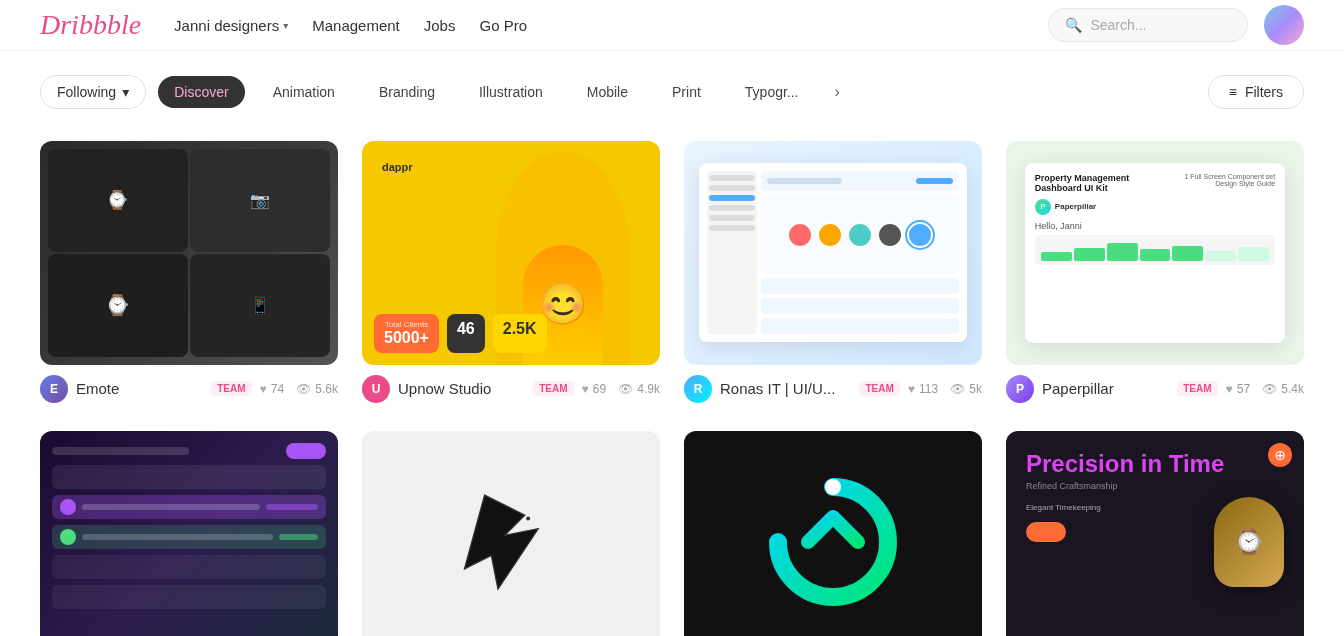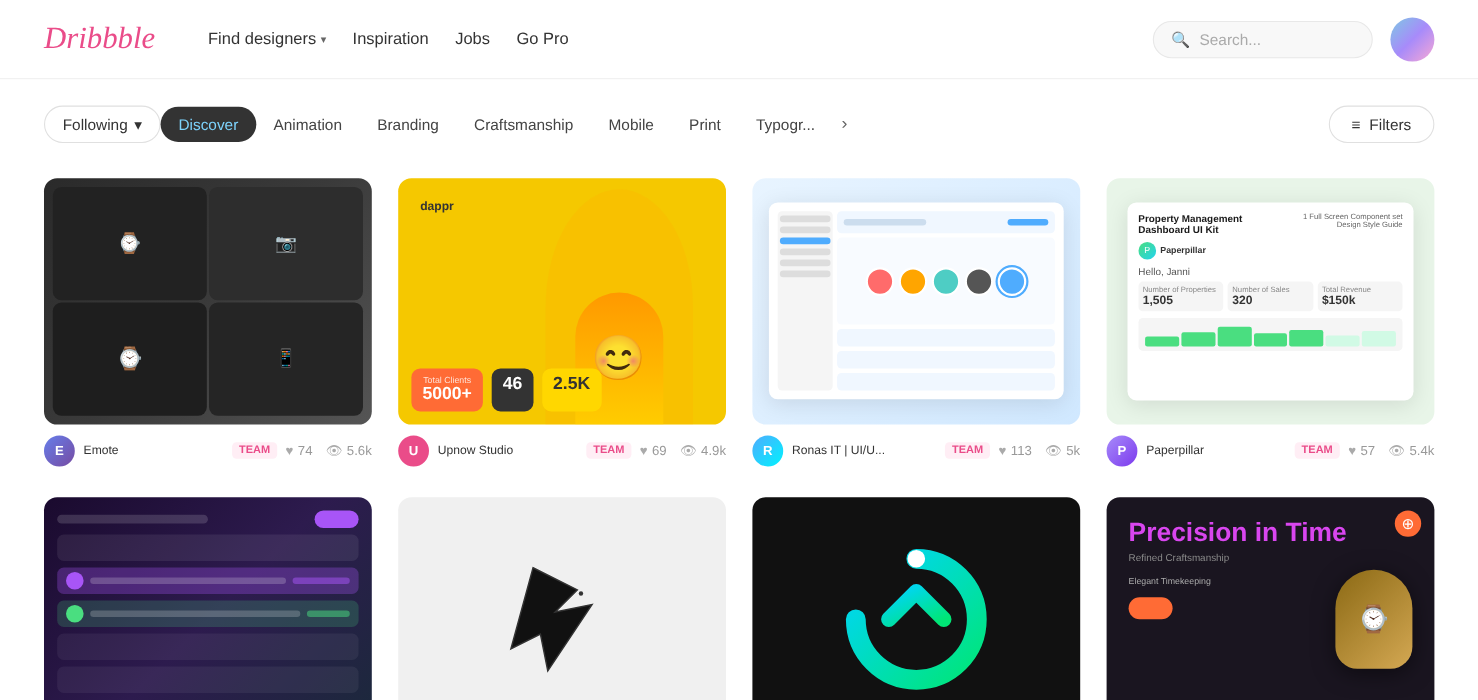--- a/index.html
+++ b/index.html
@@ -3,23 +3,23 @@
   <meta charset="utf-8">
   <style>
     * { box-sizing: border-box; margin: 0; padding: 0; }
     body { font-family: -apple-system, BlinkMacSystemFont, 'Segoe UI', sans-serif; background: #fff; color: #333; }
 
     
     .header {
       display: flex;
       align-items: center;
       padding: 0 40px;
-      height: 72px;
+      height: 51px;
       border-bottom: 1px solid #f0f0f0;
-      gap: 48px;
+      gap: 33px;
     }
     .logo {
       font-family: Georgia, serif;
       font-style: italic;
       font-size: 28px;
       color: #ea4c89;
       cursor: pointer;
       white-space: nowrap;
       flex-shrink: 0;
     }
@@ -62,21 +62,21 @@
       background: linear-gradient(135deg, #7ec8e3, #a78bfa, #f9a8d4);
       cursor: pointer;
       flex-shrink: 0;
     }
 
     
     .filter-bar {
       display: flex;
       align-items: center;
       padding: 24px 40px 16px;
-      gap: 0;
+      gap: 12px;
       overflow: hidden;
     }
     .filter-btn {
       display: flex;
       align-items: center;
       gap: 6px;
       padding: 8px 16px;
       border-radius: 24px;
       font-size: 14px;
       cursor: pointer;
@@ -85,21 +85,21 @@
       background: transparent;
     }
     .filter-btn.following {
       background: #fff;
       border: 1px solid #e0e0e0;
       color: #333;
       font-weight: 500;
     }
     .filter-btn.discover {
       background: #333;
-      color: #7dd3fc;
+      color: #f9a8d4;
       font-weight: 500;
     }
     .filter-btn.category {
       color: #444;
       font-weight: 400;
     }
     .filter-spacer { flex: 1; }
     .filters-btn {
       display: flex;
       align-items: center;
@@ -264,21 +264,21 @@
       padding: 10px 0 4px;
       gap: 8px;
     }
     .creator-avatar {
       width: 28px;
       height: 28px;
       border-radius: 50%;
       flex-shrink: 0;
     }
     .creator-name {
-      font-size: 11px;
+      font-size: 15px;
       color: #333;
       font-weight: 500;
       flex: 1;
     }
     .team-badge {
       font-size: 10px;
       font-weight: 600;
       color: #ea4c89;
       background: #ffeef5;
       border-radius: 4px;
@@ -311,24 +311,24 @@
     }
   </style>
 </head>
 <body>
 
 <header class="header">
   <div class="logo">Dribbble</div>
 
   <nav class="nav">
     <span class="nav-item">
-      <span>Find designers</span>
+      <span>Janni designers</span>
       <span class="chevron">▾</span>
     </span>
-    <span class="nav-item">Inspiration</span>
+    <span class="nav-item">Management</span>
     <span class="nav-item">Jobs</span>
     <span class="nav-item">Go Pro</span>
   </nav>
 
   <div class="header-right">
     <div class="search-bar">
       <span class="search-icon">🔍</span>
       <span class="search-placeholder">Search...</span>
     </div>
     <div class="avatar-circle"></div>
@@ -345,21 +345,21 @@
     <span>Discover</span>
   </button>
 
   <button class="filter-btn category">
     <span>Animation</span>
   </button>
   <button class="filter-btn category">
     <span>Branding</span>
   </button>
   <button class="filter-btn category">
-    <span>Craftsmanship</span>
+    <span>Illustration</span>
   </button>
   <button class="filter-btn category">
     <span>Mobile</span>
   </button>
   <button class="filter-btn category">
     <span>Print</span>
   </button>
   <button class="filter-btn category">
     <span>Typogr...</span>
   </button>
@@ -500,34 +500,20 @@
           <div>
             <div style="font-size:9px; font-weight:800; color:#1a1a1a;">Property Management Dashboard UI Kit</div>
           </div>
           <div style="font-size:7px; color:#666; text-align:right;">1 Full Screen Component set Design Style Guide</div>
         </div>
         <div style="display:flex; align-items:center; gap:4px; margin-bottom:6px;">
           <div style="width:16px; height:16px; border-radius:50%; background:linear-gradient(135deg,#4ade80,#22d3ee); display:flex; align-items:center; justify-content:center; font-size:8px; color:#fff;">P</div>
           <span style="font-size:8px; font-weight:600; color:#333;">Paperpillar</span>
         </div>
         <div style="font-size:9px; color:#555; margin-bottom:4px;">Hello, Janni</div>
-        <div style="display:flex; gap:4px; margin-bottom:6px;">
-          <div style="flex:1; background:#f5f5f5; border-radius:4px; padding:4px;">
-            <div style="font-size:7px; color:#888;">Number of Properties</div>
-            <div style="font-size:11px; font-weight:700;">1,505</div>
-          </div>
-          <div style="flex:1; background:#f5f5f5; border-radius:4px; padding:4px;">
-            <div style="font-size:7px; color:#888;">Number of Sales</div>
-            <div style="font-size:11px; font-weight:700;">320</div>
-          </div>
-          <div style="flex:1; background:#f5f5f5; border-radius:4px; padding:4px;">
-            <div style="font-size:7px; color:#888;">Total Revenue</div>
-            <div style="font-size:11px; font-weight:700;">$150k</div>
-          </div>
-        </div>
         <div style="height:30px; background:#f5f5f5; border-radius:4px; display:flex; align-items:flex-end; gap:2px; padding:4px 6px;">
           <div style="flex:1; height:40%; background:#4ade80; border-radius:2px;"></div>
           <div style="flex:1; height:60%; background:#4ade80; border-radius:2px;"></div>
           <div style="flex:1; height:80%; background:#4ade80; border-radius:2px;"></div>
           <div style="flex:1; height:55%; background:#4ade80; border-radius:2px;"></div>
           <div style="flex:1; height:70%; background:#4ade80; border-radius:2px;"></div>
           <div style="flex:1; height:45%; background:#d1fae5; border-radius:2px;"></div>
           <div style="flex:1; height:65%; background:#d1fae5; border-radius:2px;"></div>
         </div>
       </div>

